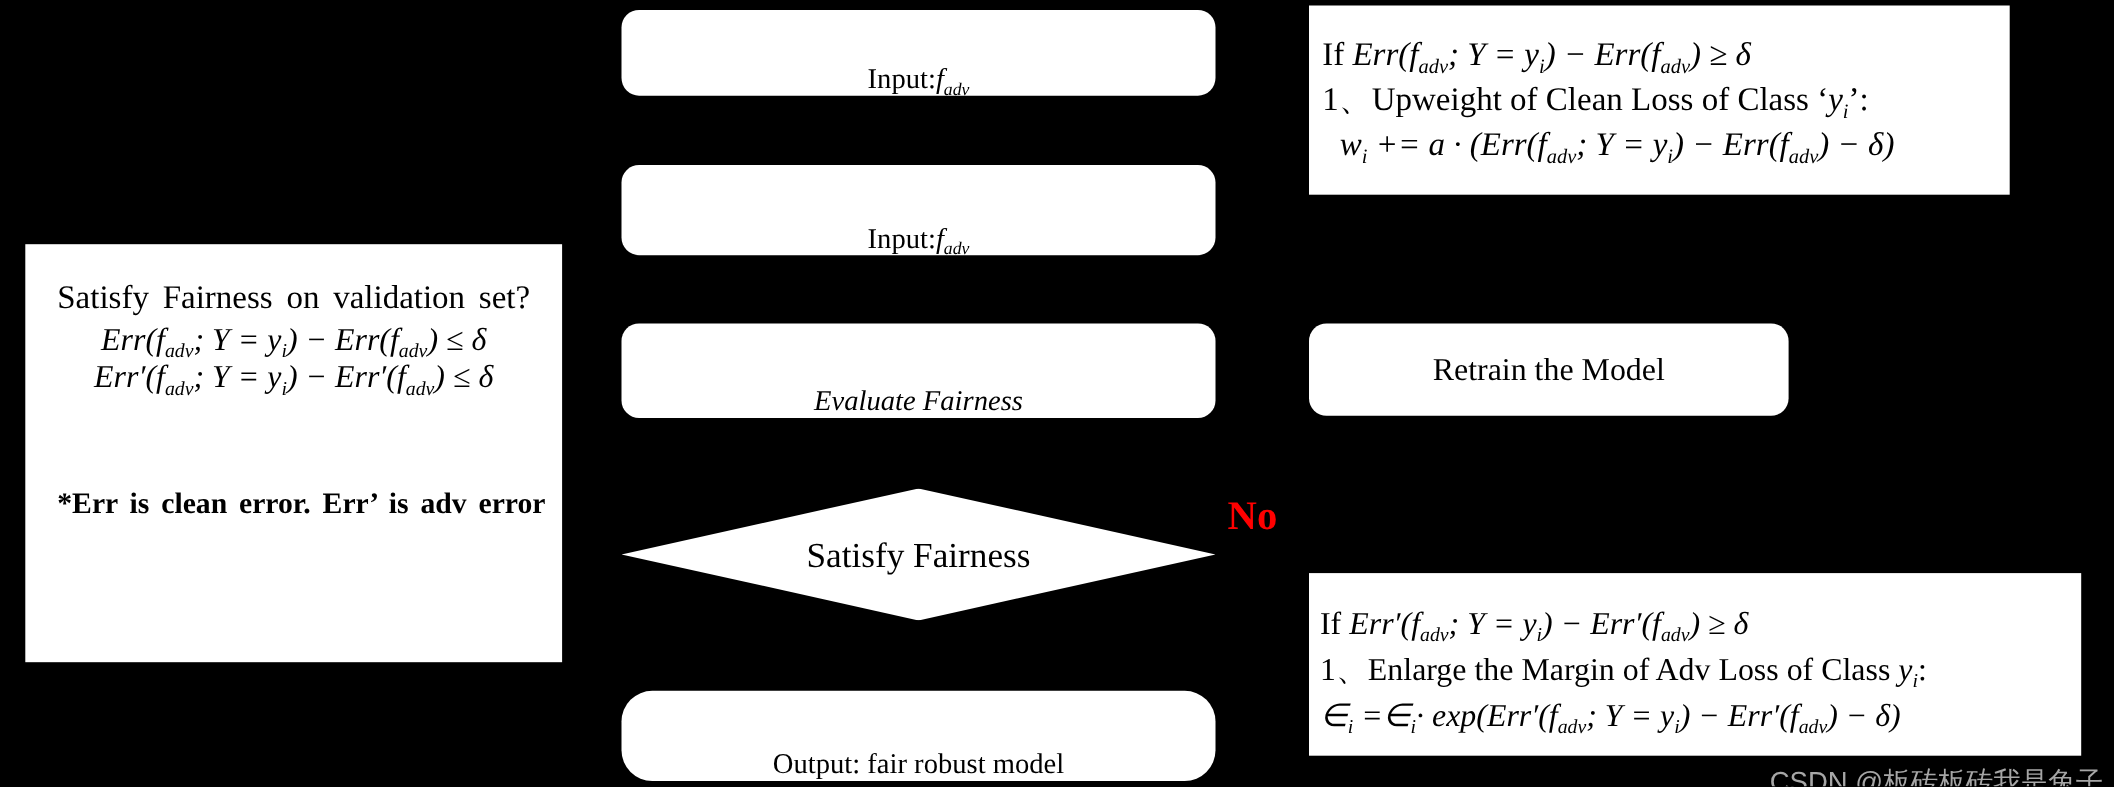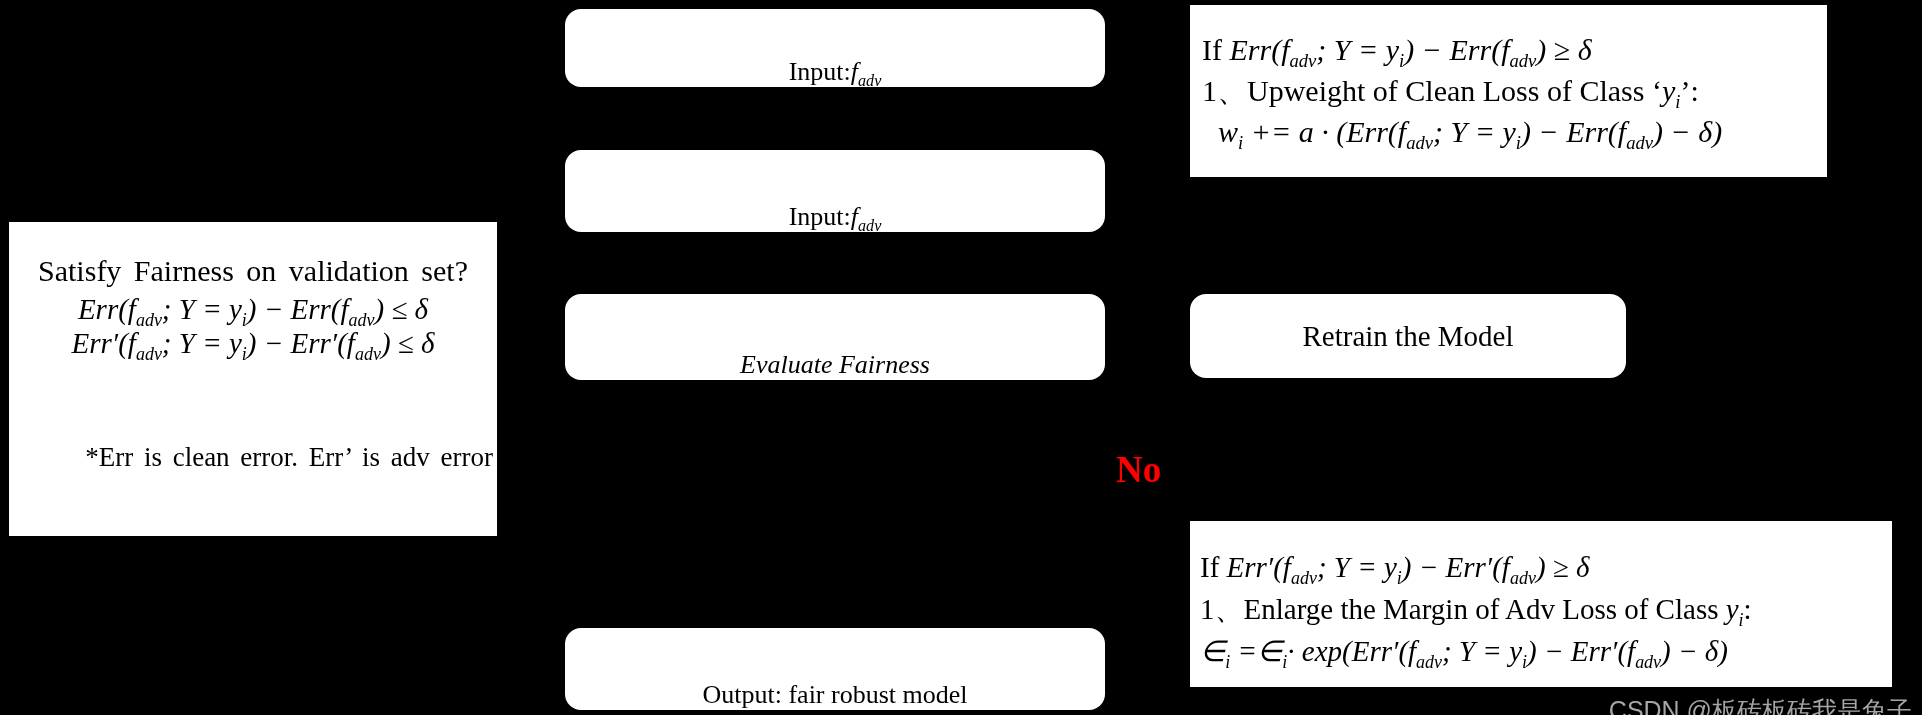--- a/index.html
+++ b/index.html
@@ -5,31 +5,31 @@
   html,body { margin:0; padding:0; background:#000; }
   .stage {
     position:relative; width:1922px; height:715px; background:#000000;
     font-family:"Liberation Serif", serif; color:#000000; overflow:hidden;
   }
   .box { position:absolute; background:#ffffff; box-sizing:border-box; }
   .rounded { border-radius:16px; }
   .center-flex { display:flex; align-items:center; justify-content:center; }
 
   
-  .left-note { left:9px; top:222px; width:488px; height:314px; }
+  .left-note { left:23px; top:222px; width:488px; height:380px; }
   .note-title { margin:30px 4px 2px 4px; font-size:30px; line-height:38px; text-align:center; word-spacing:5px; }
   .note-f { font-size:29px; line-height:34px; text-align:center; font-style:italic; }
-  .note-foot { margin:82px 4px 0 18px; font-size:27px; text-align:right; word-spacing:4px; }
+  .note-foot { margin:82px 4px 0 18px; font-size:27px; text-align:center; word-spacing:4px;font-weight:bold; }
 
   
   .cnode { left:565px; width:540px; font-size:26px;align-items:flex-end; }
   .n1 { top:9px;   height:78px; }
   .n2 { top:150px; height:82px; }
   .n3 { top:294px; height:86px;font-style:italic; }
-  .n4 { top:628px; height:82px; }
+  .n4 { top:628px; height:82px;border-radius:28px; }
   .diamond {
     position:absolute; left:565px; top:444px; width:540px; height:120px;
     background:#ffffff; clip-path:polygon(50% 0,100% 50%,50% 100%,0 50%);
     display:flex; align-items:center; justify-content:center; font-size:32px;
   }
 
   .no-label { position:absolute; left:1116px; top:448px; font-size:37px; font-weight:bold; }
 
   
   .tr-box { left:1190px; top:5px;   width:637px; height:172px; padding:24px 0 0 12px; font-size:30px; line-height:41px; }
@@ -65,20 +65,23 @@
 
   <div class="box rounded center-flex cnode n2">
     <span>Input:</span>
       <span class="m">f<sub>adv</sub></span>
   </div>
 
   <div class="box rounded center-flex cnode n3">
     <span>Evaluate Fairness</span>
   </div>
 
+  <div class="diamond">
+    <span>Satisfy Fairness</span>
+  </div>
 
   <div class="box rounded center-flex cnode n4">
     <span>Output: fair robust model</span>
   </div>
 
   <div class="no-label" style="color: rgb(255, 0, 0);">No</div>
 
   <div class="box tr-box">
     <div class="rline">
       <span>If </span><span class="m">Err(f<sub>adv</sub>; Y = y<sub>i</sub>) − Err(f<sub>adv</sub>) ≥ δ</span>

